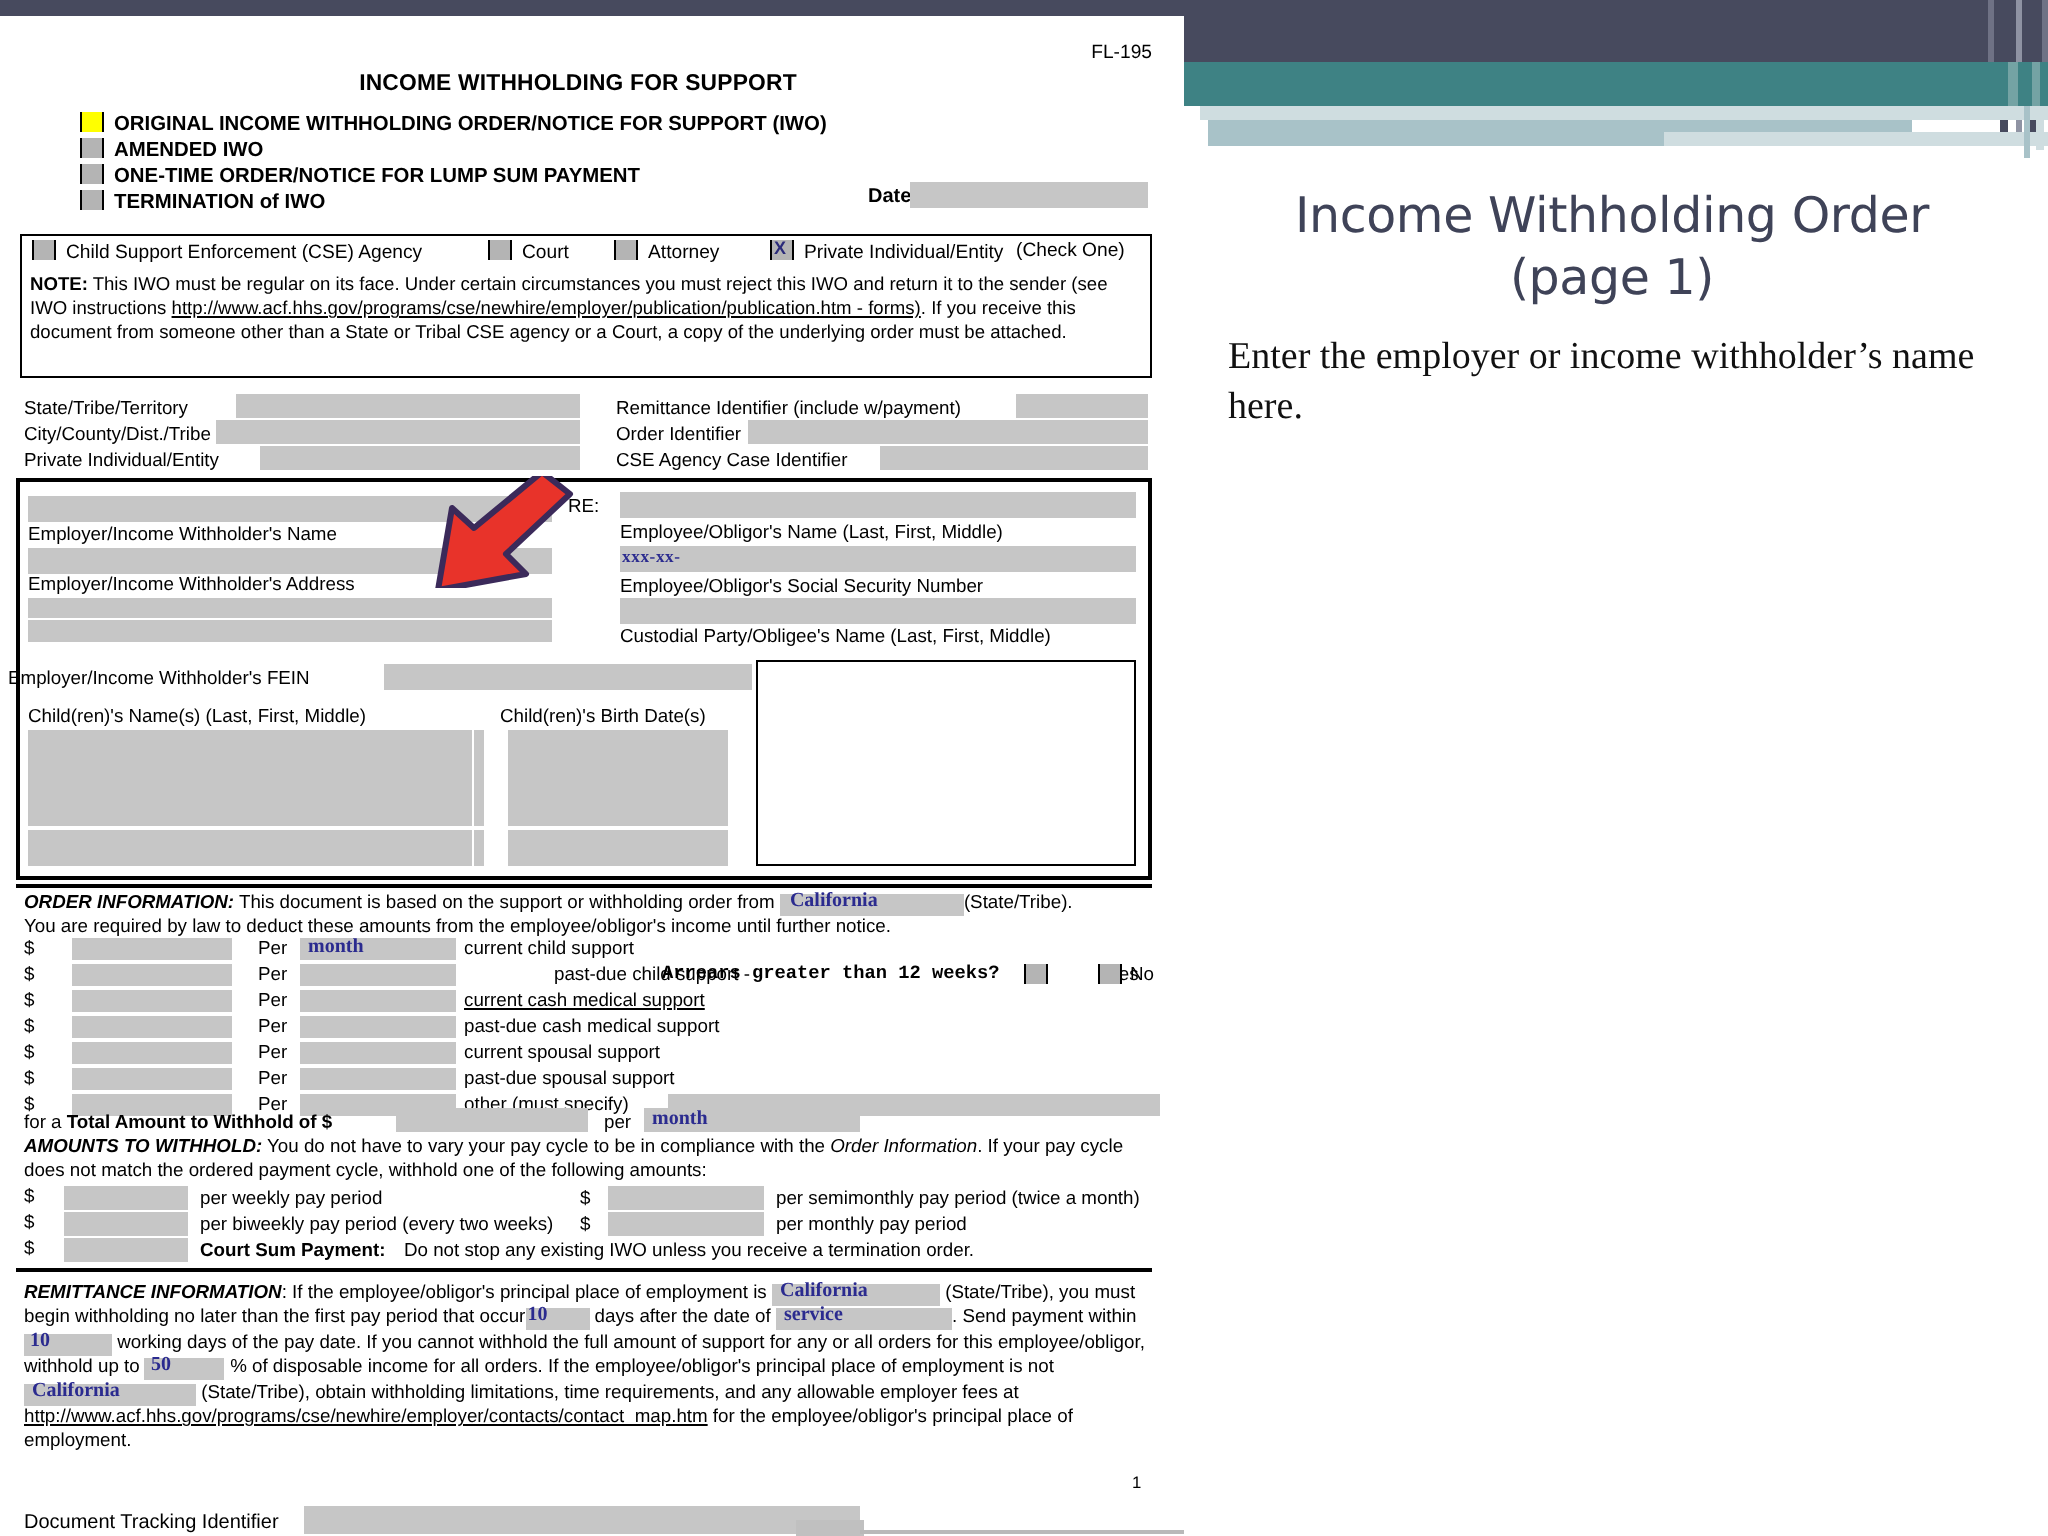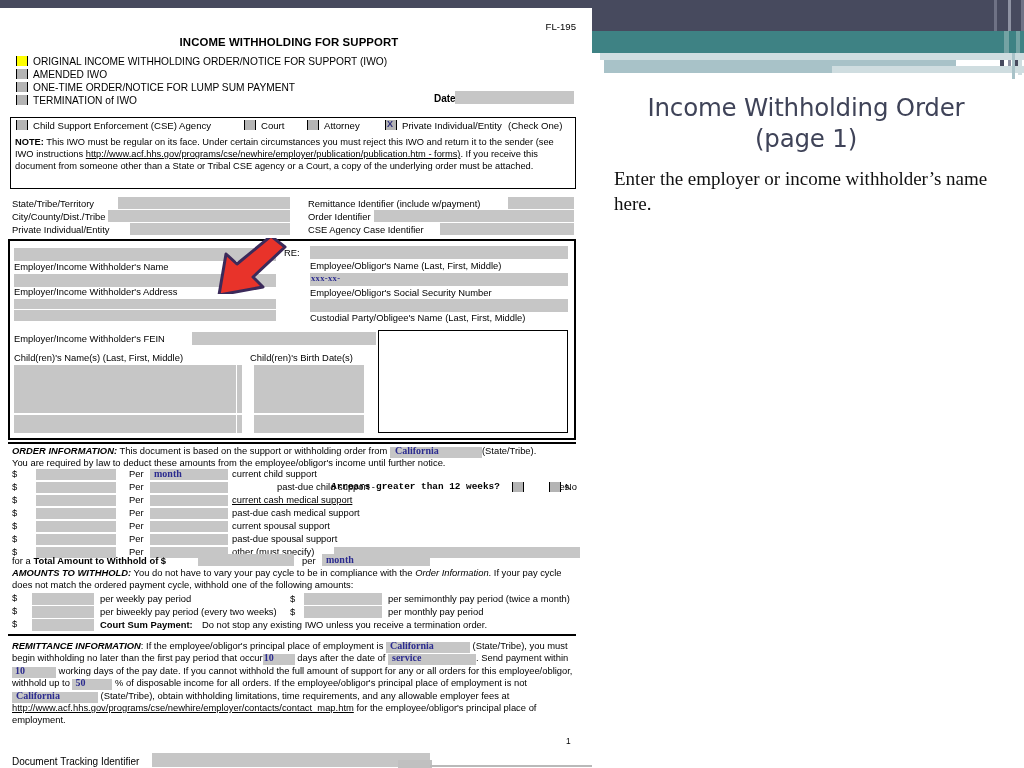--- a/index.html
+++ b/index.html
@@ -33,21 +33,21 @@
   #form {
     position:absolute; left:0; top:8px; width:592px; height:760px;
     background:#ffffff;
     font-family:"Liberation Sans", sans-serif;
     font-size:9.4px; color:#000; line-height:1.15;
   }
   .fl195 { position:absolute; right:16px; top:13px; font-size:9.6px; }
   .maintitle { position:absolute; left:0; top:28px; width:578px; text-align:center;
                font-weight:bold; font-size:11.4px; letter-spacing:0.1px; }
 
-  .cbline { position:absolute; left:16px; font-weight:normal; font-size:10.2px; white-space:nowrap; }
+  .cbline { position:absolute; left:40px; font-weight:bold; font-size:10.2px; white-space:nowrap; }
   .cb { display:inline-block; width:12px; height:10px; background:#b4b4b4;
         border-left:1.6px solid #000; border-right:1.6px solid #000;
         vertical-align:-1px; margin-right:5px; position:relative; }
   .cb.yellow { background:#ffff00; }
   .cb.x::after { content:"X"; position:absolute; left:1px; top:-1.5px;
                  font-size:9px; font-weight:bold; color:#2b2b7a; font-family:"Liberation Sans",sans-serif; }
 
   .datelbl { position:absolute; right:133px; top:85px; font-weight:bold; font-size:10px; }
   .datebox { position:absolute; left:455px; top:83px; width:119px; height:13px; background:#c6c6c6; }
 
@@ -176,21 +176,21 @@
 
   <div class="bigbox"></div>
 
   <div class="grayabs" style="left:14px;top:240px;width:262px;height:13px;"></div>
   <div class="lbl" style="left:14px;top:254px;">Employer/Income Withholder's Name</div>
   <div class="grayabs" style="left:14px;top:266px;width:262px;height:13px;"></div>
   <div class="lbl" style="left:14px;top:279px;">Employer/Income Withholder's Address</div>
   <div class="grayabs" style="left:14px;top:291px;width:262px;height:22px;"></div>
   <div class="lightline" style="left:14px;top:301px;width:262px;background:#ffffff;"></div>
 
-  <div class="lbl" style="left:14px;top:326px;">Employer/Income Withholder's FEIN</div>
+  <div class="lbl" style="left:4px;top:326px;">Employer/Income Withholder's FEIN</div>
   <div class="grayabs" style="left:192px;top:324px;width:184px;height:13px;"></div>
 
   <div class="lbl" style="left:14px;top:345px;">Child(ren)'s Name(s) (Last, First, Middle)</div>
   <div class="lbl" style="left:250px;top:345px;">Child(ren)'s Birth Date(s)</div>
 
   <div class="grayabs" style="left:14px;top:357px;width:228px;height:48px;"></div>
   <div class="grayabs" style="left:14px;top:407px;width:228px;height:18px;"></div>
   <div class="grayabs" style="left:254px;top:357px;width:110px;height:48px;"></div>
   <div class="grayabs" style="left:254px;top:407px;width:110px;height:18px;"></div>
   <div class="lightline" style="left:236px;top:357px;width:1px;height:68px;background:#fff;"></div>

